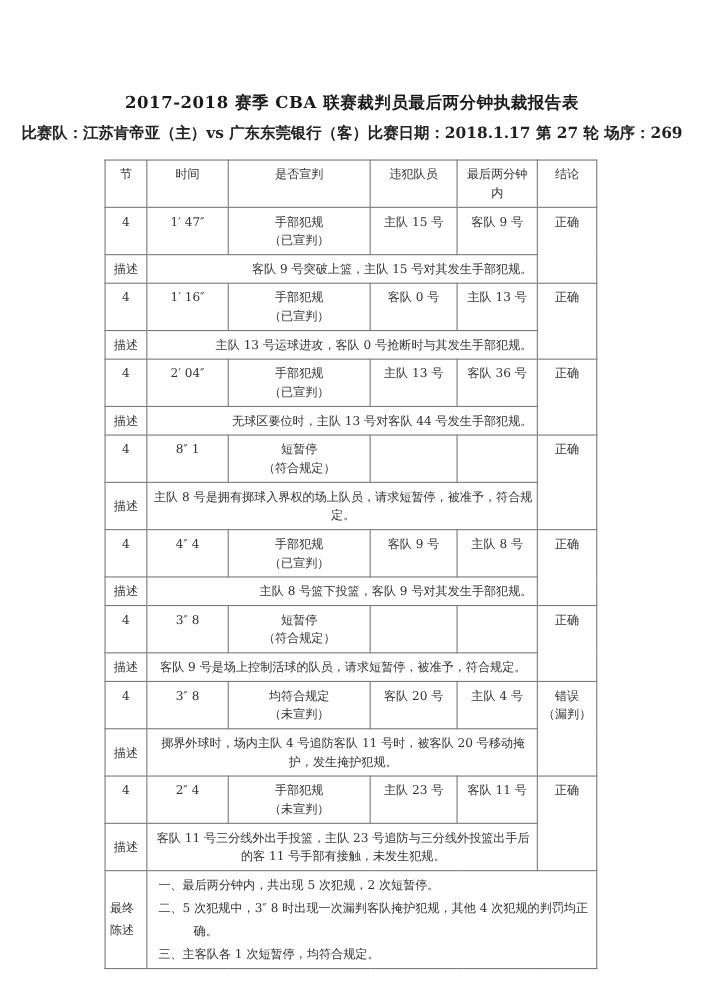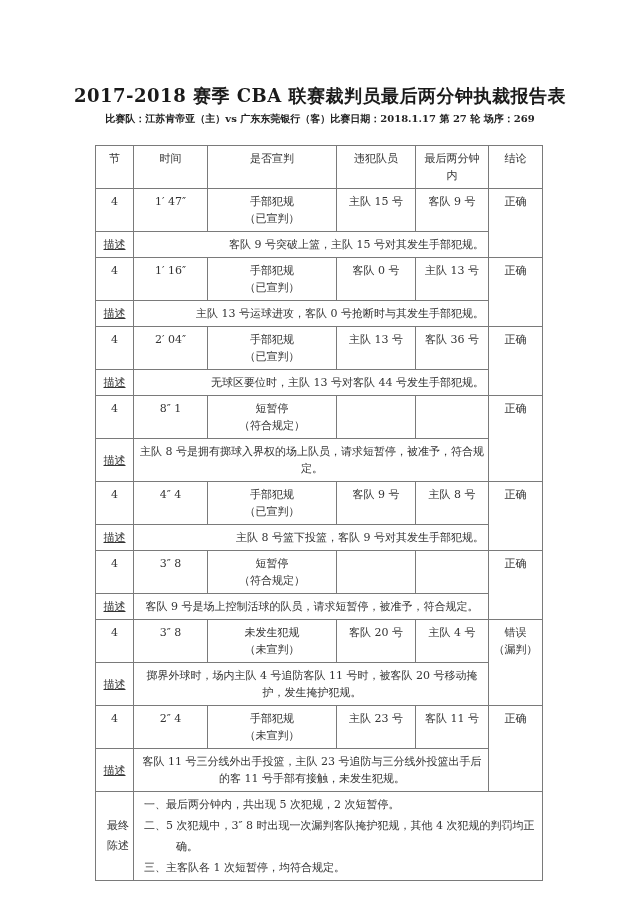--- a/index.html
+++ b/index.html
@@ -1,32 +1,32 @@
 <!DOCTYPE html>
 <html><head>
 <meta charset="utf-8">
 <style>
   html, body { margin: 0; padding: 0; background: #ffffff; }
   body { width: 640px; height: 905px; position: relative; overflow: hidden;
          font-family: "DejaVu Serif", "Liberation Serif", serif; color: #2a2a2a; }
   .title { position: absolute; top: 84px; left: 0; width: 640px; text-align: center;
-           font-size: 18px; font-weight: bold; letter-spacing: 0.5px; color: #1a1a1a; }
+           font-size: 15px; font-weight: bold; letter-spacing: 0.5px; color: #1a1a1a; }
   .subtitle { position: absolute; top: 112px; left: 0; width: 640px; text-align: center;
-              font-size: 10px; font-weight: bold; color: #222; }
+              font-size: 14px; font-weight: bold; color: #222; }
   table.report { position: absolute; top: 145px; left: 95px; width: 447px;
                  border-collapse: collapse; table-layout: fixed; font-size: 11px; }
   table.report td { border: 1px solid #7a7a7a; vertical-align: top; padding: 4px 4px;
                     line-height: 17px; color: #333; }
   .c { text-align: center; }
   .hdr td { height: 19px; text-align: center; }
   .evt td { height: 34px; }
-  .desc td.label { text-align: center; vertical-align: middle; text-decoration: underline; }
+  .desc td.label { text-align: center; vertical-align: middle; }
   .desc td.text { text-align: center; padding-left: 6px; }
   .desc td.text.center { text-align: right; }
-  .summary td.label { text-align: right; vertical-align: middle; line-height: 20px; }
+  .summary td.label { text-align: left; vertical-align: middle; line-height: 20px; }
   .summary .line { line-height: 21px; padding-left: 6px; }
   .summary .indent { padding-left: 38px; }
 </style>
 </head>
 <body>
 
 <div class="title">2017-2018 赛季 CBA 联赛裁判员最后两分钟执裁报告表</div>
 <div class="subtitle">比赛队：江苏肯帝亚（主）vs 广东东莞银行（客）比赛日期：2018.1.17 第 27 轮 场序：269</div>
 
 <table class="report">
@@ -152,21 +152,21 @@
         </td>
       </tr>
       <tr class="desc">
         <td class="label">描述</td>
         <td class="text" colspan="4">客队 9 号是场上控制活球的队员，请求短暂停，被准予，符合规定。</td>
       </tr>
       <tr class="evt">
         <td class="c">4</td>
         <td class="c">3″ 8</td>
         <td class="c">
-          <div>未发生犯规</div>
+          <div>均符合规定</div>
           <div>（未宣判）</div>
         </td>
         <td class="c">客队 20 号</td>
         <td class="c">主队 4 号</td>
         <td class="c" rowspan="2">
           <div>错误</div>
           <div>（漏判）</div>
         </td>
       </tr>
       <tr class="desc">

